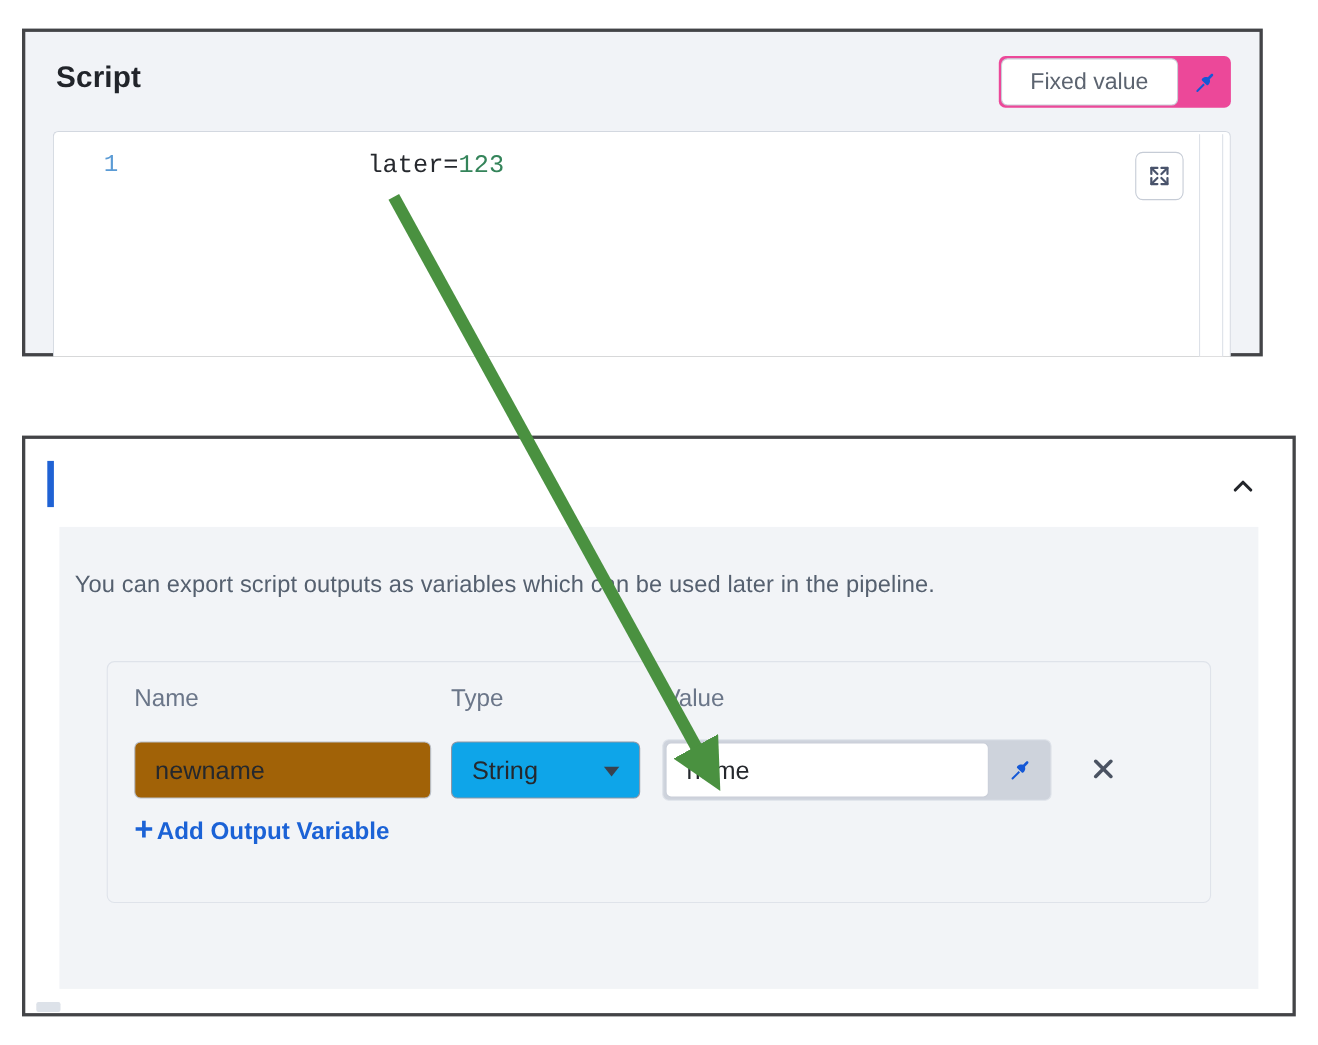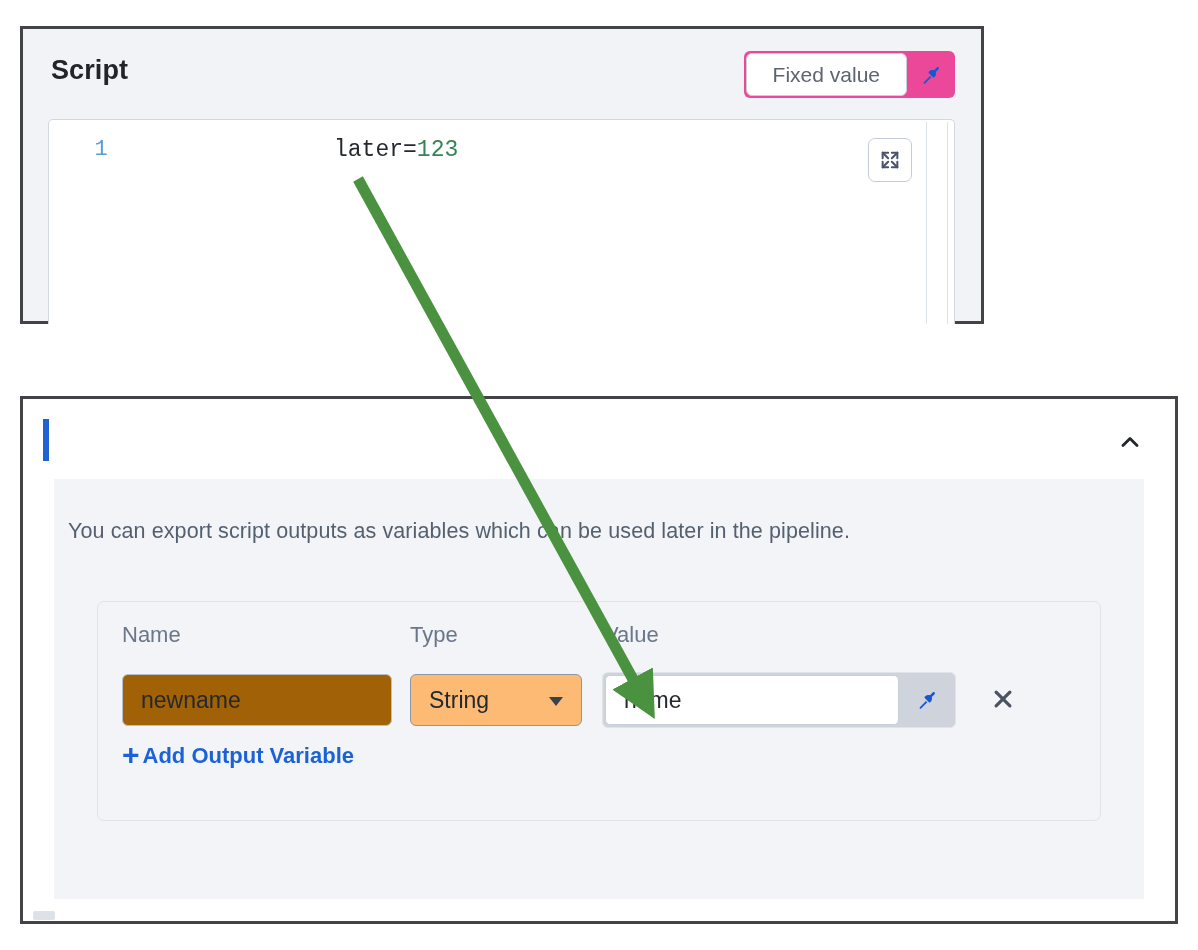--- a/index.html
+++ b/index.html
@@ -19,21 +19,21 @@
   .panel {
     position: absolute;
     box-sizing: border-box;
     border: 3px solid #434447;
   }
 
   
   #script-panel {
     left: 20px;
     top: 26px;
-    width: 964px;
+    width: 1128px;
     height: 298px;
     background: #f1f3f7;
   }
   #script-header {
     position: absolute;
     left: 0; top: 0; right: 0;
     height: 92px;
   }
   #script-title {
     position: absolute;
@@ -254,21 +254,21 @@
     padding: 0 18px;
     outline: none;
   }
   #var-type-select {
     position: absolute;
     left: 312px;
     top: 10px;
     width: 172px;
     height: 52px;
     box-sizing: border-box;
-    background: #fdba74;
+    background: #0ea5e9;
     border: 1px solid #8d97a6;
     border-radius: 6px;
     cursor: pointer;
   }
   #var-type-label {
     position: absolute;
     left: 18px;
     top: 12px;
     font-size: 23px;
     color: #25282d;

